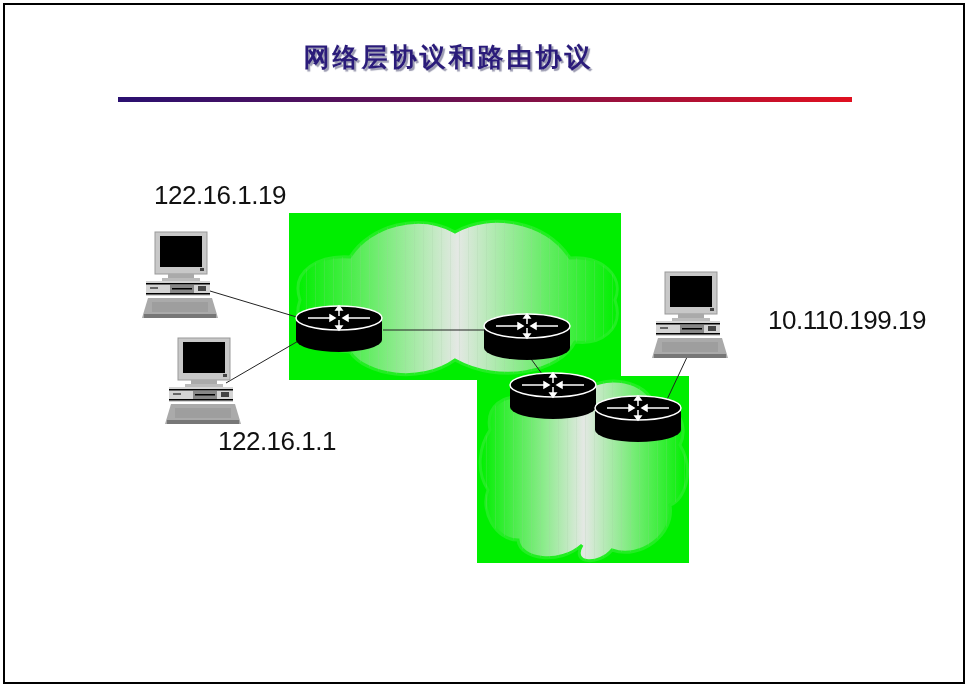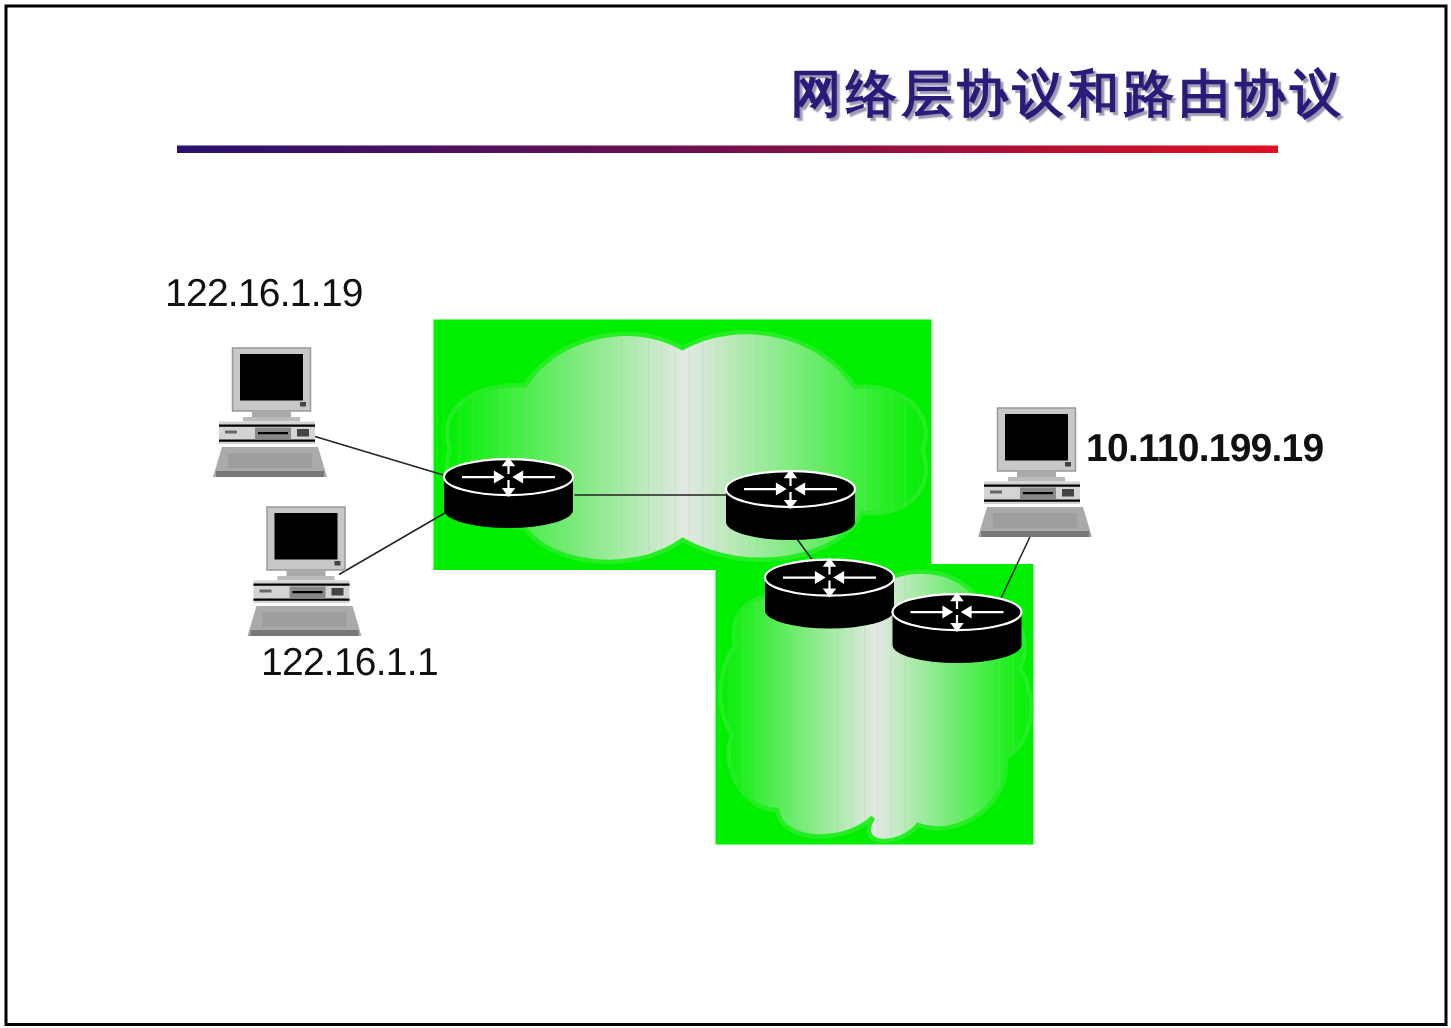--- a/index.html
+++ b/index.html
@@ -1,25 +1,25 @@
 <!DOCTYPE html>
 <html><head>
 <meta charset="utf-8">
 <style>
   html, body { margin:0; padding:0; background:#fff; }
   body { width:967px; height:685px; position:relative; overflow:hidden; font-family:"Liberation Sans", sans-serif; }
   .frame { position:absolute; left:3px; top:3px; width:958px; height:677px; border:2px solid #000; box-sizing:content-box; }
   .title {
-    position:absolute; left:0; top:40px; width:897px; text-align:right;
-    font-family:"DejaVu Sans", sans-serif; font-weight:bold; font-size:34px; letter-spacing:3px;
+    position:absolute; left:0; top:40px; width:897px; text-align:center;
+    font-family:"DejaVu Sans", sans-serif; font-weight:bold; font-size:26px; letter-spacing:3px;
     color:#2a1b7a; text-shadow:2px 2px 1px #9a9ab0;
   }
   .rule { position:absolute; left:118px; top:97px; width:734px; height:5px;
     background:linear-gradient(to right, #2a1070, #6a1050 45%, #e01020); }
-  .ip { position:absolute; font-family:"Liberation Sans", sans-serif; font-size:26px; color:#111; letter-spacing:-0.5px; }
+  .ip { position:absolute; font-family:"Liberation Sans", sans-serif; font-size:26px; color:#111; letter-spacing:-0.5px;margin-left:44px; }
   svg.diagram { position:absolute; left:0; top:0; }
 </style>
 </head>
 <body>
 
 <div class="frame"></div>
 
 <div class="title">网络层协议和路由协议</div>
 <div class="rule"></div>
 
@@ -91,13 +91,13 @@
   <use href="#router" x="510" y="385"></use>
   <use href="#router" x="595" y="408"></use>
 
   <use href="#pc" x="142" y="232"></use>
   <use href="#pc" x="165" y="338"></use>
   <use href="#pc" x="652" y="272"></use>
 </svg>
 
 <div class="ip" style="left:110px; top:180px;">122.16.1.19</div>
 <div class="ip" style="left:174px; top:426px;">122.16.1.1</div>
-<div class="ip" style="left:724px; top:283px;font-weight:bold;">10.110.199.19</div>
+<div class="ip" style="left:724px; top:305px;">10.110.199.19</div>
 
 </body></html>

